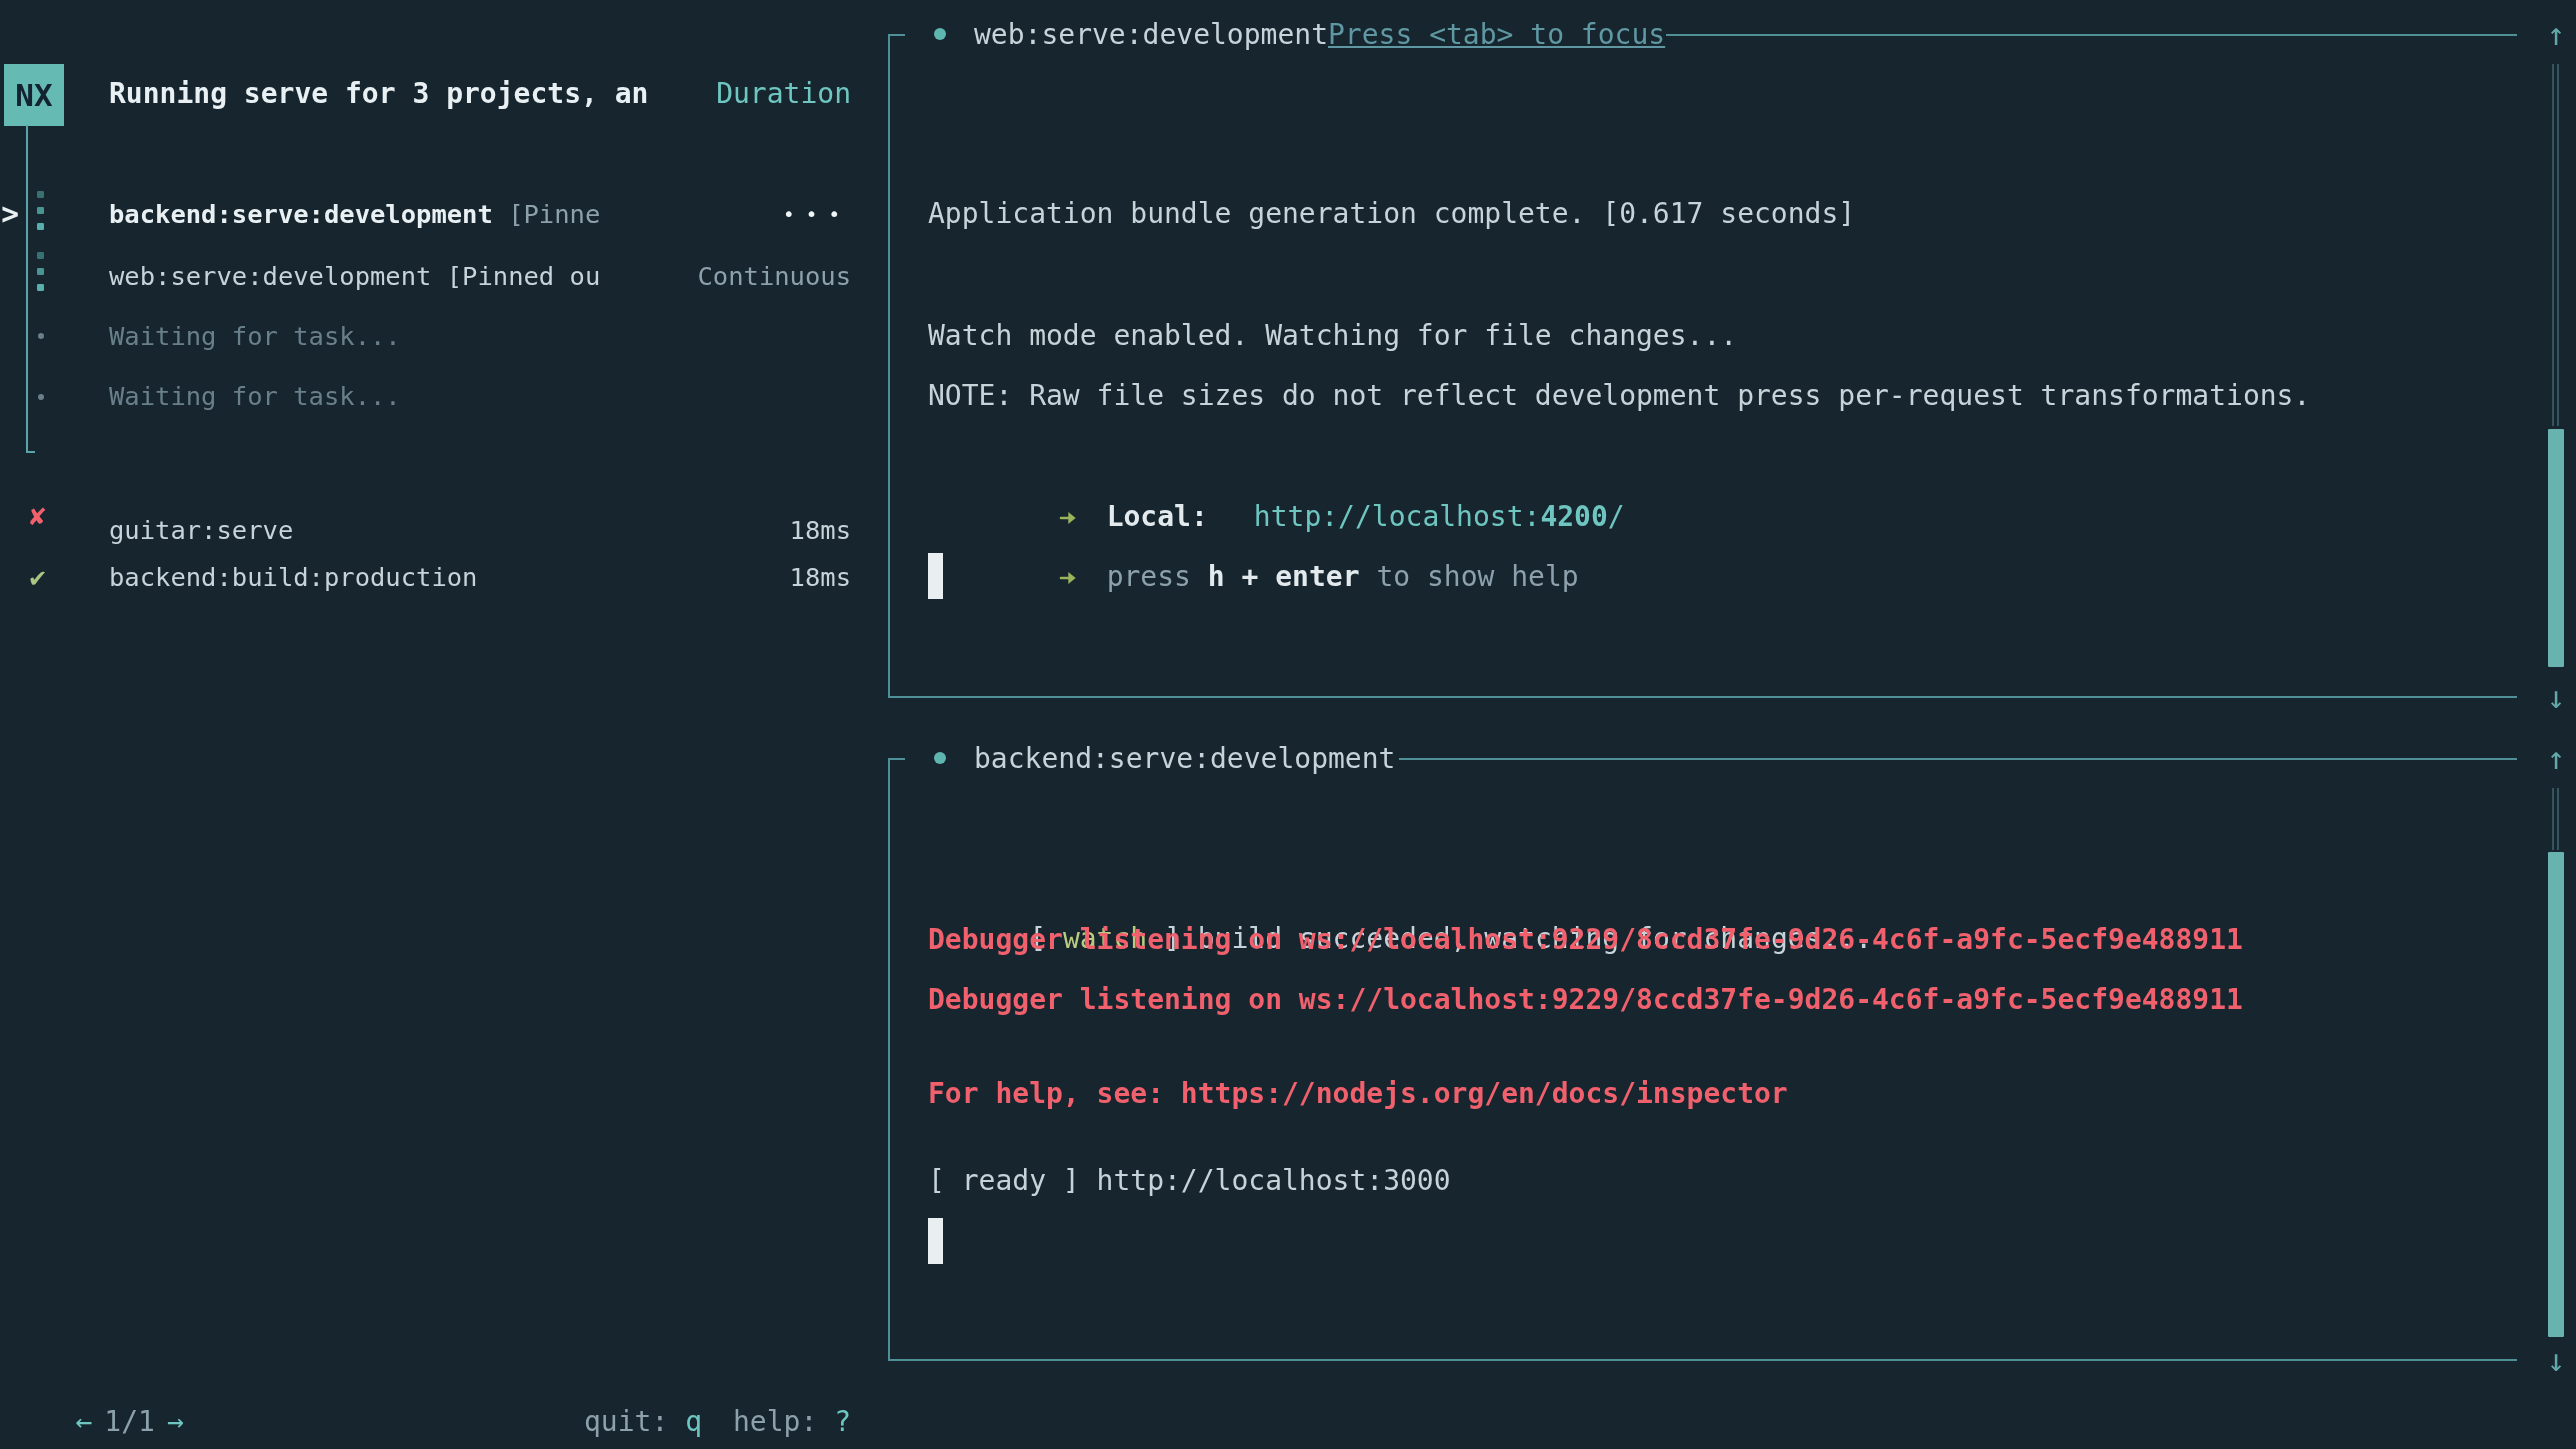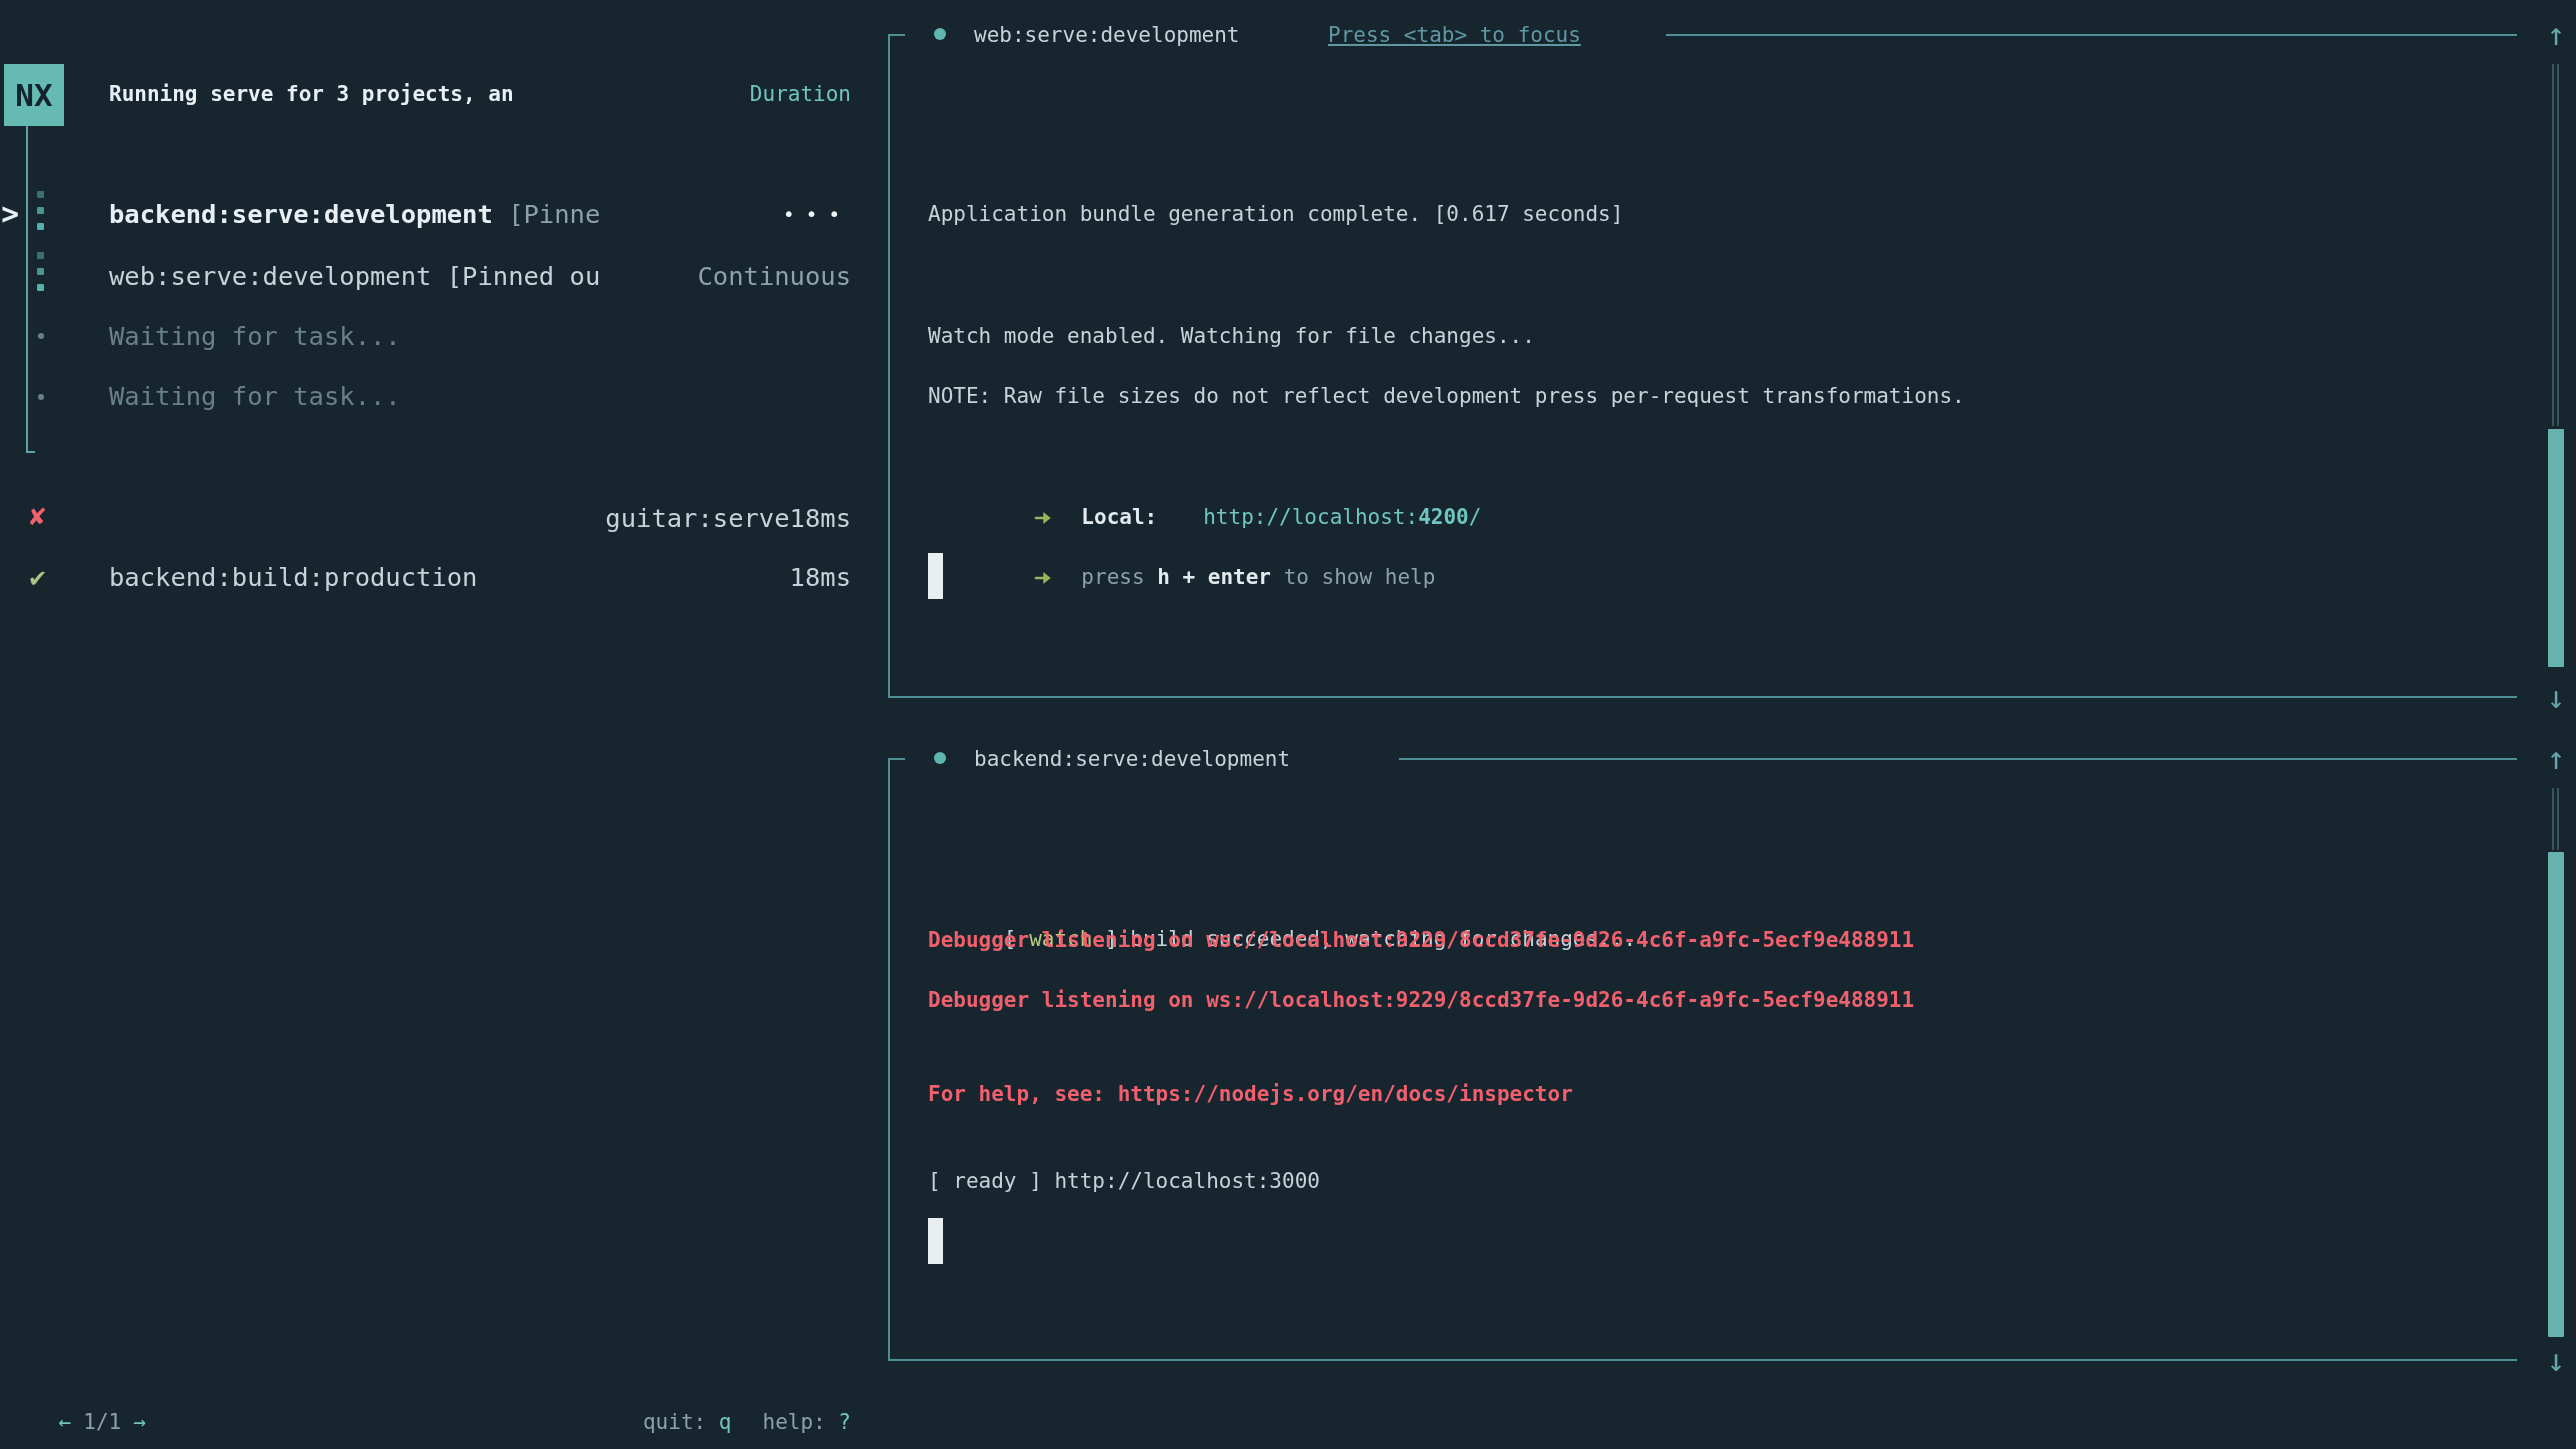--- a/index.html
+++ b/index.html
@@ -1,20 +1,20 @@
 <!DOCTYPE html>
 <html style="font-size:10.7px"><head>
 <meta charset="utf-8">
 <style>
   * { margin:0; padding:0; box-sizing:border-box; }
   html,body { width:2576px; height:1449px; background:#16252e; overflow:hidden; }
   body { font-family:"DejaVu Sans Mono","DejaVu Sans",monospace; }
   .screen { position:relative; width:2576px; height:1449px; background:#16252e; }
   .abs { position:absolute; }
-  .line { position:absolute; height:60px; line-height:60px; font-size:21px; white-space:pre; }
+  .line { position:absolute; height:60px; line-height:60px; font-size:28px; white-space:pre; }
   .row  { position:absolute; height:60px; line-height:60px; font-size:25.5px; white-space:pre;
           left:109px; right:1725px; display:flex; justify-content:space-between; align-items:center; }
   .t-bold   { color:#e9f0f3; font-weight:bold; }
   .t-norm   { color:#c6d3d9; }
   .t-dim    { color:#8ca1ab; }
   .t-wait   { color:#69808b; }
   .t-hint   { color:#5f98a2; }
   .t-accent { color:#6fc6c0; }
   .t-red    { color:#f0606d; font-weight:bold; }
   .t-green  { color:#a9c483; }
@@ -83,21 +83,21 @@
   </div>
 
   <div class="row" style="top:306px;">
     <span class="t-wait">Waiting for task...</span>
   </div>
 
   <div class="row" style="top:366px;">
     <span class="t-wait">Waiting for task...</span>
   </div>
 
-  <div class="row" style="top:488px;justify-content:flex-end;">
+  <div class="row" style="top:500px;">
     <span class="t-norm">guitar:serve</span>
     <span class="t-norm">18ms</span>
   </div>
 
   <div class="row" style="top:547px;gap:30px;">
     <span class="t-norm">backend:build:production</span>
     <span class="t-norm">18ms</span>
   </div>
 
   <div class="line" style="left:8px; top:1332px;">

